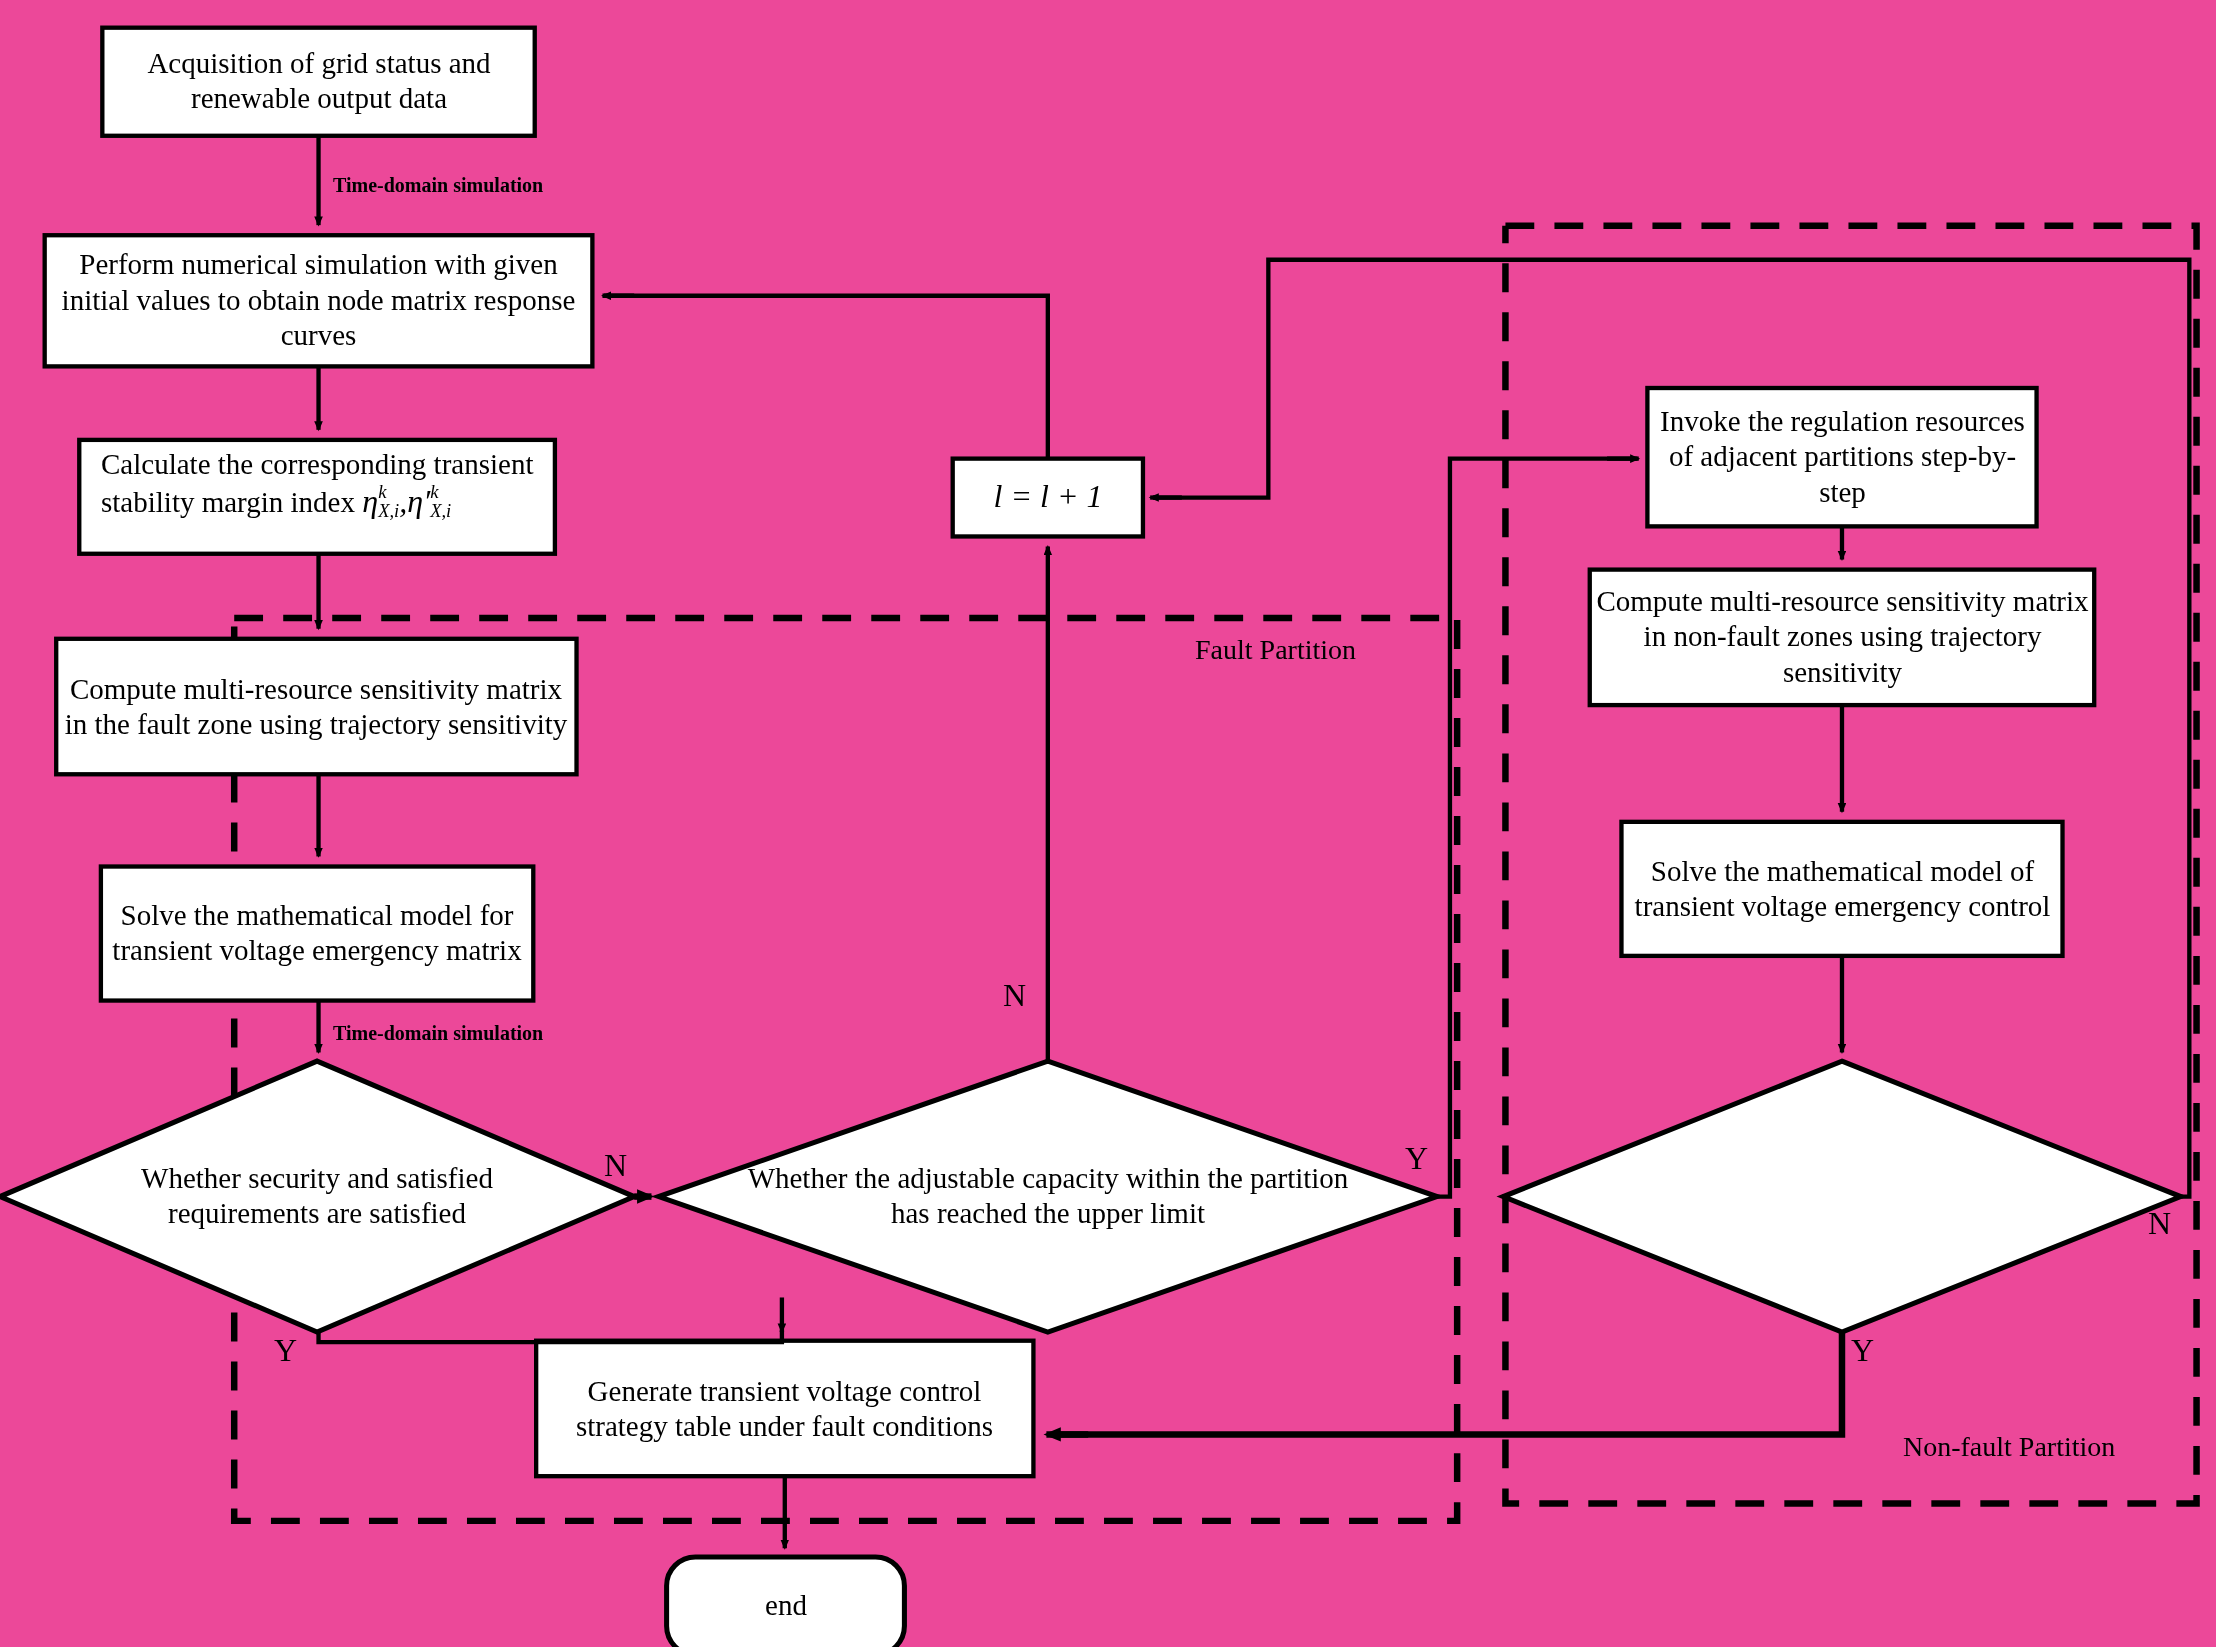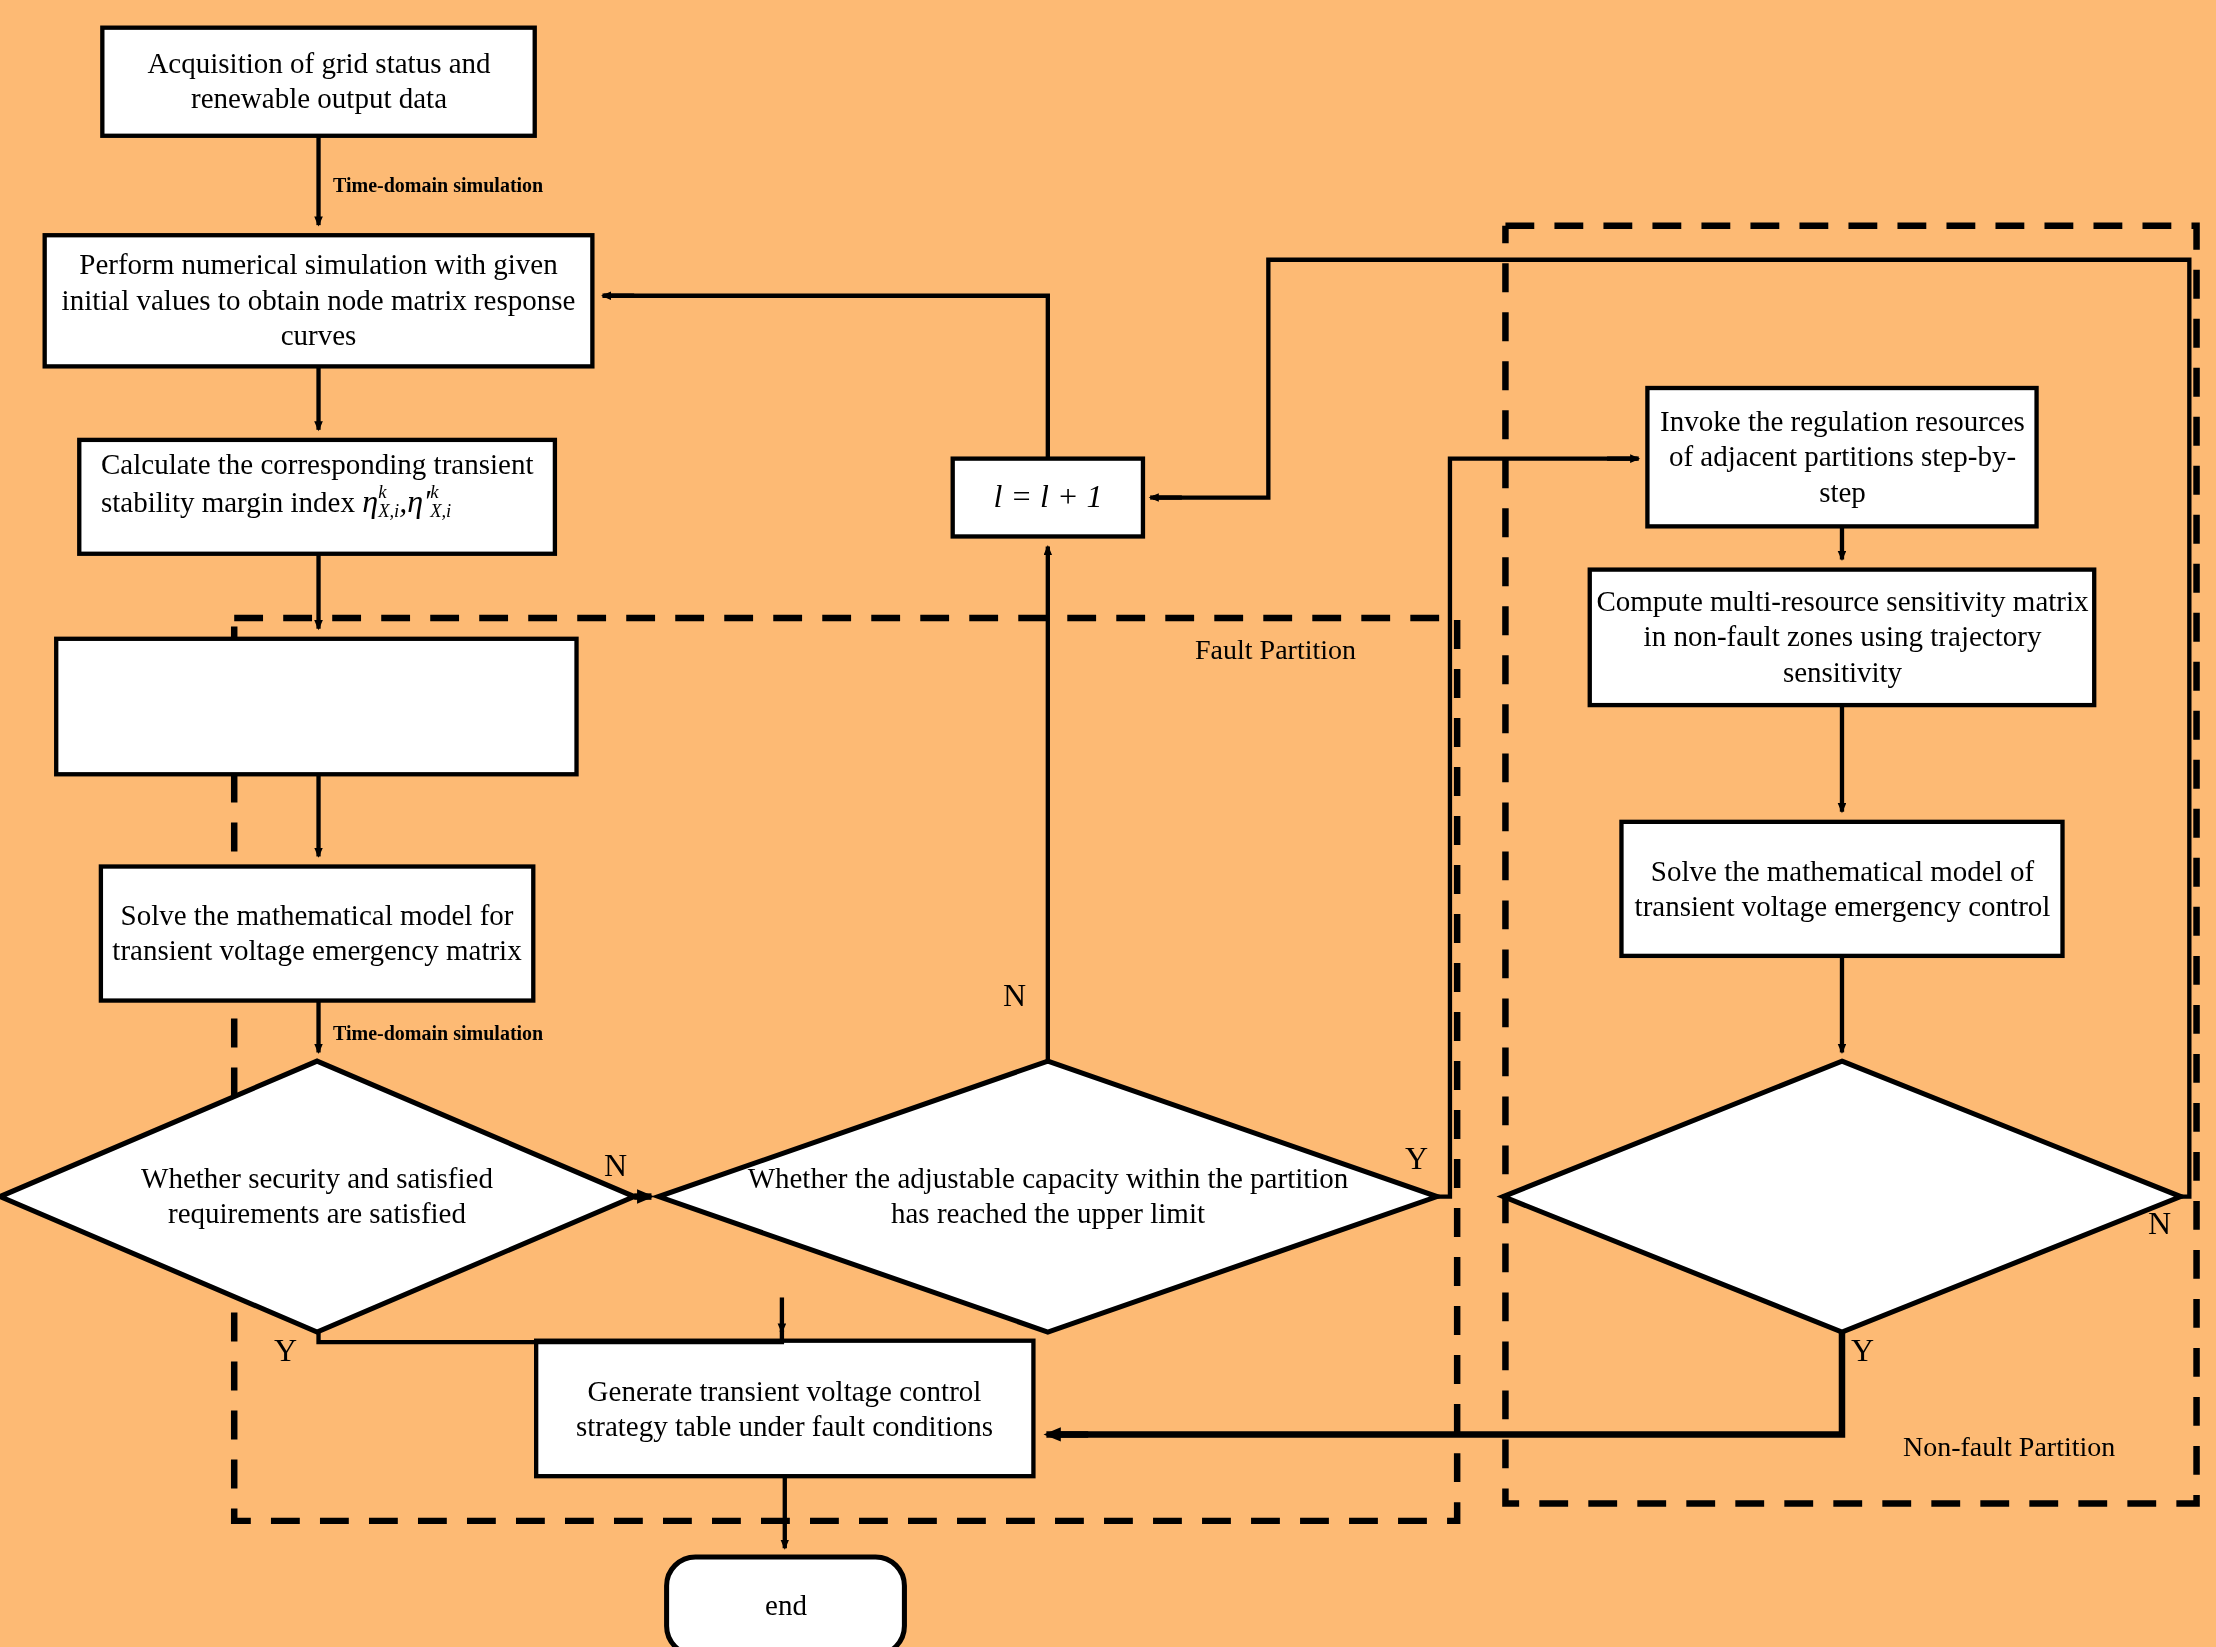--- a/index.html
+++ b/index.html
@@ -1,16 +1,16 @@
 <!DOCTYPE html>
 <html style="font-size:11.5px"><head>
 <meta charset="utf-8">
 <style>
   html,body{margin:0;padding:0;background:#ffffff;}
-  #stage{position:relative;width:2216px;height:1648px;background:#fdba74;
+  #stage{position:relative;width:2216px;height:1648px;background:#ec4899;
          font-family:"Liberation Serif","DejaVu Serif",serif;}
   svg{position:absolute;top:0;left:0;width:2216px;height:1648px;}
   .nodeText{position:absolute;display:flex;align-items:center;justify-content:center;
             text-align:center;color:#000;line-height:1.22;pointer-events:none;}
   .boxtxt{font-size:29px;}
   .dmdtxt{font-size:29px;}
   .edgelbl{position:absolute;font-size:20px;color:#000;white-space:nowrap;font-weight:bold;}
   .branchlbl{position:absolute;font-size:32px;color:#000;}
   .zonelbl{position:absolute;font-size:28px;color:#000;white-space:nowrap;margin-left:22px;}
   .mathbox{font-size:32px;font-style:italic;}
@@ -96,20 +96,21 @@
   <div class="nodeText boxtxt" style="left:52px;top:235px;width:533px;height:131px;">Perform numerical simulation with given initial values to obtain node matrix response curves</div>
 
   <div class="nodeText boxtxt" style="left:88px;top:441px;width:458px;height:111px;
        display:block;text-align:left;padding:5.8px 0 0 13px;box-sizing:border-box;">
     <span>Calculate the corresponding transient stability margin index</span>
     <span class="mathbox">
       η<span class="supsub"><i>k</i><i>X,i</i></span>,η′<span class="supsub"><i>k</i><i>X,i</i></span>
     </span>
   </div>
 
+  <div class="nodeText boxtxt" style="left:63px;top:639px;width:506px;height:136px;">Compute multi-resource sensitivity matrix in the fault zone using trajectory sensitivity</div>
 
   <div class="nodeText boxtxt" style="left:108px;top:866px;width:418px;height:134px;">Solve the mathematical model for transient voltage emergency matrix</div>
 
   <div class="nodeText mathbox" style="left:953px;top:458px;width:190px;height:78px;
        display:flex;align-items:center;justify-content:center;position:absolute;">l = l + 1</div>
 
   <div class="nodeText boxtxt" style="left:1655px;top:388px;width:375px;height:138px;">Invoke the regulation resources of adjacent partitions step-by-step</div>
 
   <div class="nodeText boxtxt" style="left:1596px;top:569px;width:493px;height:136px;">Compute multi-resource sensitivity matrix in non-fault zones using trajectory sensitivity</div>
 

